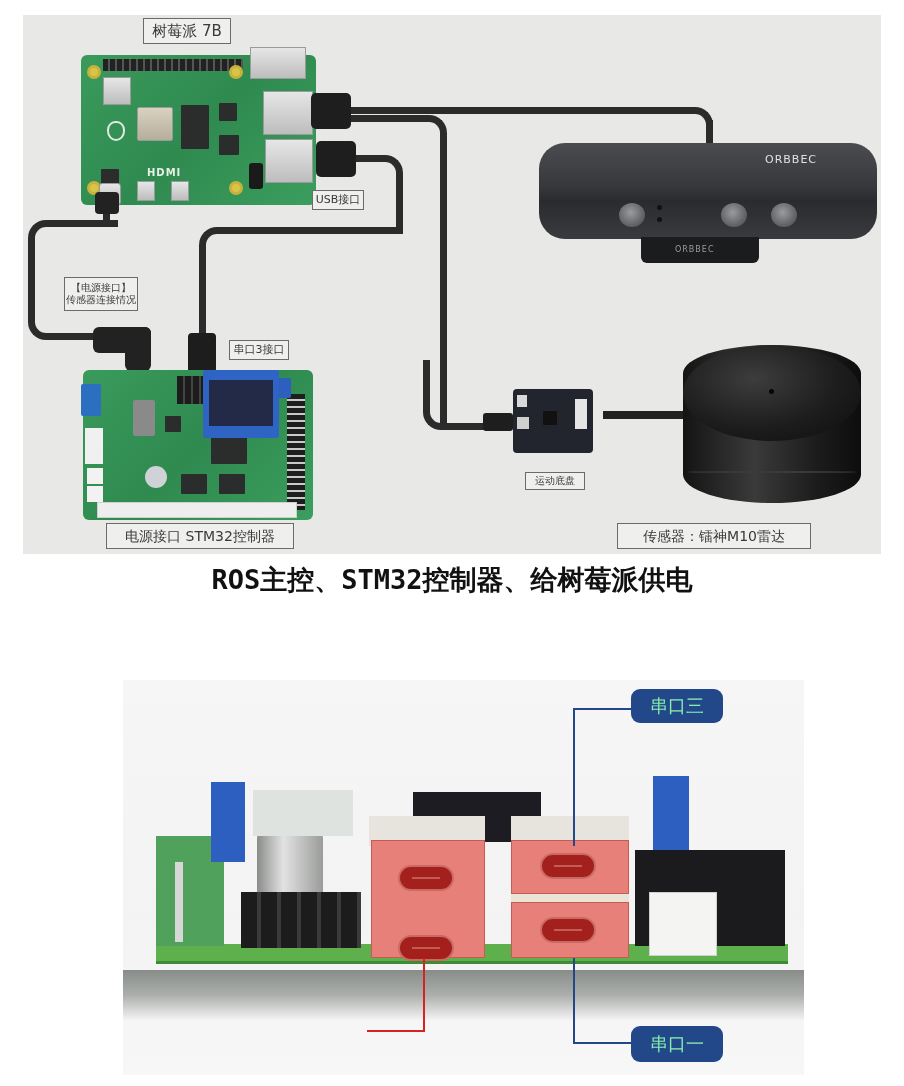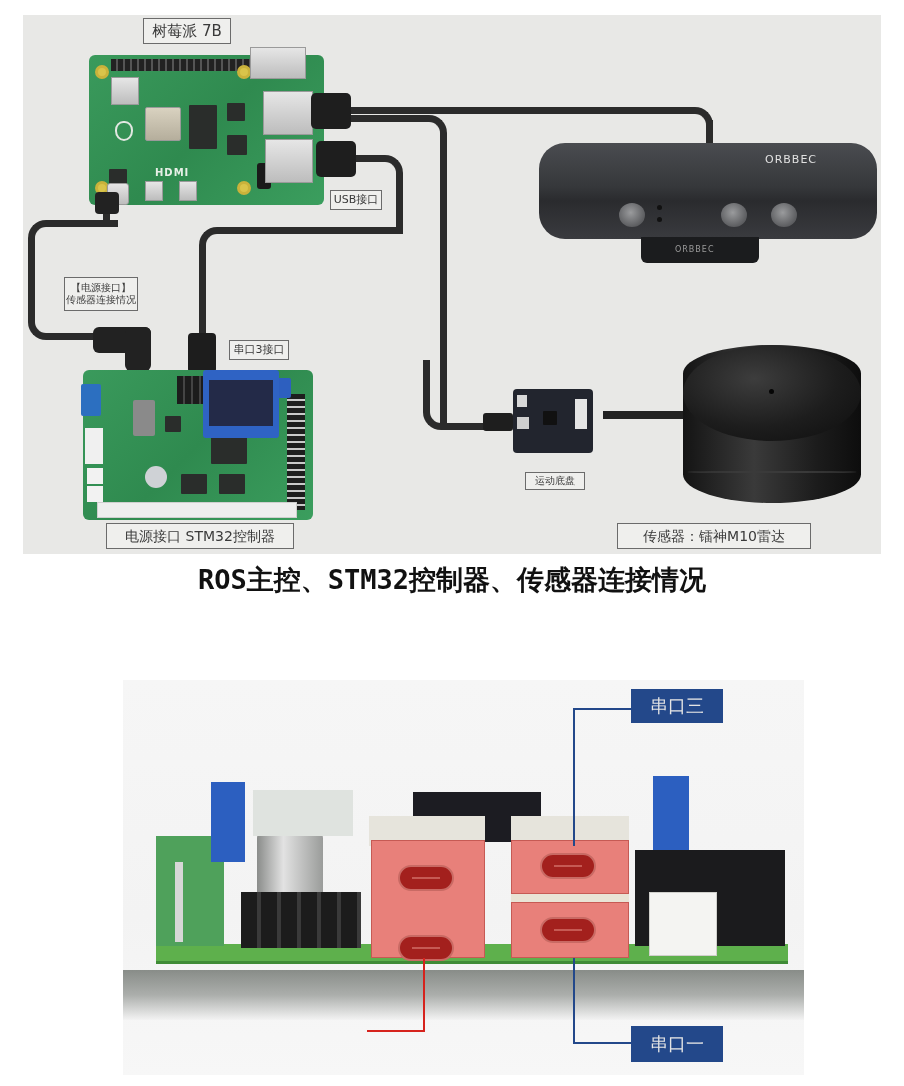--- a/index.html
+++ b/index.html
@@ -36,21 +36,21 @@
   #lidar-top { border-radius: 50%; background: radial-gradient(ellipse at 40% 35%,#3d3d3d 0%,#1d1d1d 55%,#0d0d0d 100%); }
 
   
   #caption { left: 0; top: 562px; width: 904px; text-align: center; font-family: "DejaVu Sans Mono", monospace; font-weight: bold; font-size: 27px; color: #111; letter-spacing: 0px; }
 
   
   #bottom-panel { left: 123px; top: 680px; width: 681px; height: 395px; background: linear-gradient(180deg,#f6f6f6 0%,#f3f3f3 60%,#f7f7f7 100%); overflow: hidden; }
   .usb-block { position: absolute; background: #e8807a; border: 1px solid #c65a54; }
   .usb-slot { position: absolute; width: 56px; height: 26px; border-radius: 13px; background: #a3201d; border: 2px solid #c96a64; }
   .usb-slot::after { content: ""; position: absolute; left: 12px; right: 12px; top: 10px; height: 2px; background: #c65a54; }
-  .callout-blue { position: absolute; background: #23488a; color: #e5e5e5; font-size: 18px; display: flex; align-items: center; justify-content: center; }
+  .callout-blue { position: absolute; background: #23488a; color: #86efac; font-size: 18px; display: flex; align-items: center; justify-content: center; border-radius: 9px; }
   .callout-red { position: absolute; background: #e12a23; color: #fff; font-size: 17px; display: flex; align-items: center; justify-content: center; }
   .leader-blue { position: absolute; background: #23488a; }
   .leader-red { position: absolute; background: #d6231d; }
 </style>
 </head>
 <body>
 
 <div id="top-panel" class="abs">
 
   <div class="cable" style="left:310px;top:92px;width:380px;height:45px;border-top-width:7px;border-right-width:7px;border-top-right-radius:18px;"></div>
@@ -60,21 +60,21 @@
 
   <div class="cable" style="left:300px;top:140px;width:80px;height:78px;border-top-width:7px;border-right-width:7px;border-top-right-radius:18px;"></div>
   <div class="cable" style="left:176px;top:212px;width:204px;height:40px;border-top-width:7px;border-left-width:7px;border-top-left-radius:18px;"></div>
   <div class="cable" style="left:176px;top:240px;width:7px;height:90px;background:#2b2b2b;"></div>
 
   <div class="cable" style="left:5px;top:205px;width:90px;height:120px;border-top-width:7px;border-left-width:7px;border-bottom-width:7px;border-top-left-radius:18px;border-bottom-left-radius:18px;"></div>
   <div class="cable" style="left:80px;top:185px;width:7px;height:26px;background:#2b2b2b;"></div>
 
   <div class="abs" style="left:580px;top:396px;width:80px;height:8px;background:#222;"></div>
 
-  <div class="abs pcb-green" style="left:66px;top:40px;width:235px;height:150px;">
+  <div class="abs pcb-green" style="left:58px;top:40px;width:235px;height:150px;">
     <div class="pinrow" style="left:22px;top:4px;width:140px;"></div>
     <div class="hole" style="left:6px;top:10px;"></div>
     <div class="hole" style="left:148px;top:10px;"></div>
     <div class="hole" style="left:6px;top:126px;"></div>
     <div class="hole" style="left:148px;top:126px;"></div>
     <div class="metal" style="left:22px;top:22px;width:28px;height:28px;"></div>
     <div class="metal" style="left:56px;top:52px;width:36px;height:34px;border-radius:2px;background:linear-gradient(180deg,#d9d2c0,#b5ae9c);"></div>
     <div class="chip" style="left:100px;top:50px;width:28px;height:44px;"></div>
     <div class="chip" style="left:138px;top:48px;width:18px;height:18px;"></div>
     <div class="chip" style="left:138px;top:80px;width:20px;height:20px;"></div>
@@ -90,21 +90,21 @@
   <div class="metal" style="left:227px;top:32px;width:56px;height:32px;"></div>
   <div class="metal" style="left:240px;top:76px;width:50px;height:44px;"></div>
   <div class="metal" style="left:242px;top:124px;width:48px;height:44px;"></div>
 
   <div class="abs" style="left:288px;top:78px;width:40px;height:36px;background:#1e1e1e;border-radius:5px;"></div>
   <div class="abs" style="left:293px;top:126px;width:40px;height:36px;background:#1e1e1e;border-radius:5px;"></div>
 
   <div class="abs" style="left:72px;top:177px;width:24px;height:22px;background:#222;border-radius:4px;"></div>
 
   <div class="label-box" style="left:120px;top:3px;width:88px;height:26px;font-size:15px;">树莓派 7B</div>
-  <div class="label-box" style="left:307px;top:175px;width:52px;height:20px;font-size:11px;">USB接口</div>
+  <div class="label-box" style="left:289px;top:175px;width:52px;height:20px;font-size:11px;">USB接口</div>
 
   <div class="label-box" style="left:41px;top:262px;width:74px;height:34px;font-size:10px;flex-direction:column;">
     <span>【电源接口】</span>
     <span>传感器连接情况</span>
   </div>
 
   <div class="abs" style="left:70px;top:312px;width:58px;height:26px;background:#222;border-radius:6px 6px 0 6px;"></div>
   <div class="abs" style="left:102px;top:312px;width:26px;height:44px;background:#222;border-radius:6px;"></div>
 
   <div class="abs" style="left:165px;top:318px;width:28px;height:40px;background:#1d1d1d;border-radius:4px;"></div>
@@ -155,21 +155,21 @@
   <div class="label-box" style="left:502px;top:457px;width:60px;height:18px;font-size:10px;">运动底盘</div>
 
   <div id="lidar" class="abs" style="left:660px;top:330px;width:178px;height:158px;">
     <div id="lidar-top" class="abs" style="left:0;top:0;width:178px;height:96px;"></div>
     <div class="abs" style="left:86px;top:44px;width:5px;height:5px;border-radius:50%;background:#050505;"></div>
     <div class="abs" style="left:4px;top:126px;width:170px;height:2px;background:#3a3a3a;border-radius:50%;"></div>
   </div>
   <div class="label-box" style="left:594px;top:508px;width:194px;height:26px;font-size:14px;">传感器：镭神M10雷达</div>
 </div>
 
-<div id="caption" class="abs">ROS主控、STM32控制器、传感器连接情况</div>
+<div id="caption" class="abs">ROS主控、STM32控制器、给树莓派供电</div>
 
 <div id="bottom-panel" class="abs">
 
   <div class="abs" style="left:0;top:290px;width:681px;height:50px;background:linear-gradient(180deg,#5a605a 0%,#8c908c 50%,#f2f2f2 100%);opacity:0.7;"></div>
 
   <div class="abs" style="left:33px;top:264px;width:632px;height:20px;background:#5eb04c;border-bottom:3px solid #3f8b36;"></div>
 
   <div class="abs" style="left:33px;top:156px;width:68px;height:110px;background:#4fa15b;"></div>
   <div class="abs" style="left:52px;top:182px;width:8px;height:80px;background:#d7d7d7;"></div>
 

